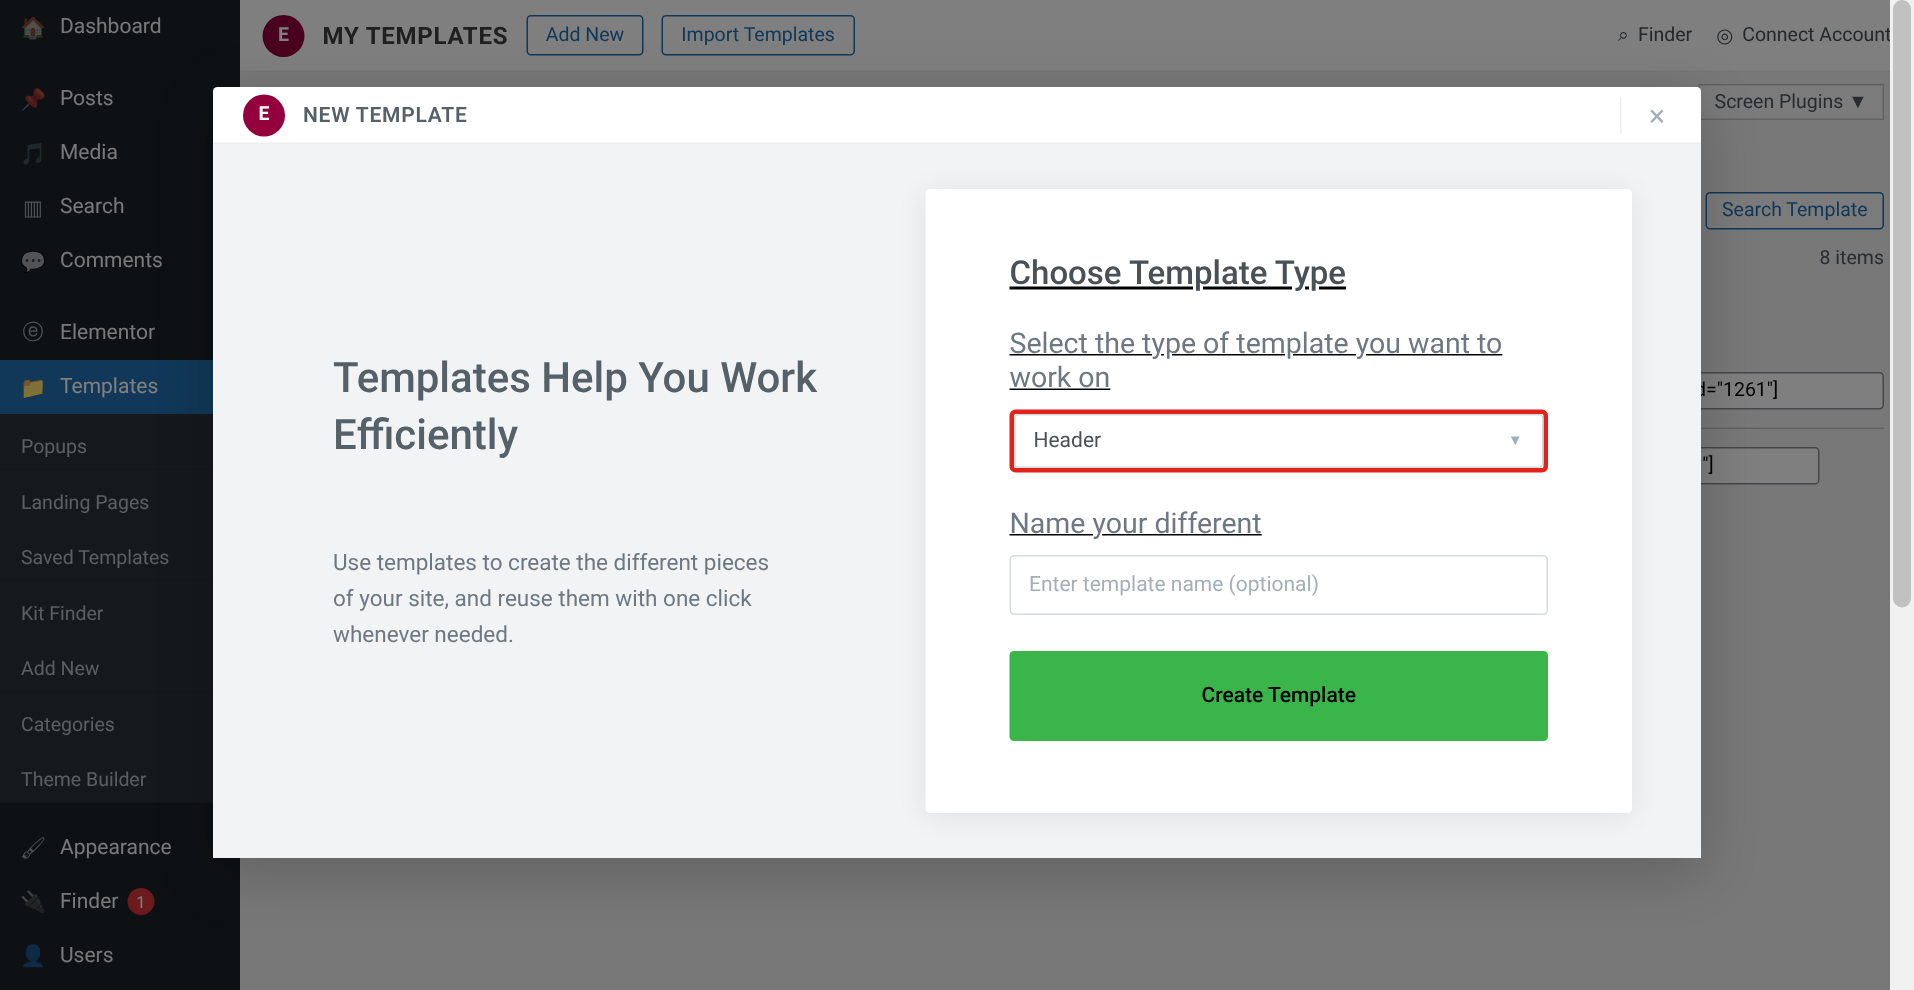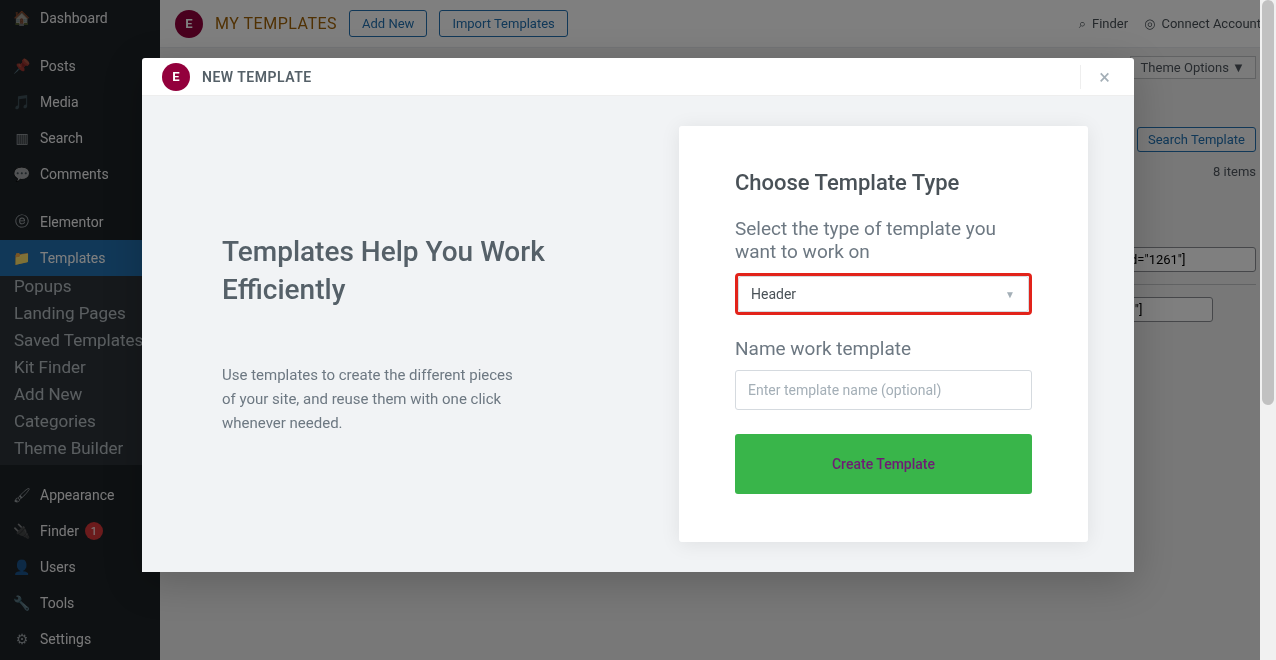--- a/index.html
+++ b/index.html
@@ -1,26 +1,26 @@
 <!DOCTYPE html>
 <html><head>
 <meta charset="utf-8">
 <style>
   * { box-sizing: border-box; margin: 0; padding: 0; font-family: -apple-system, BlinkMacSystemFont, "Segoe UI", Roboto, sans-serif; }
   body { width: 1276px; height: 660px; overflow: hidden; background: #f0f0f1; position: relative; }
   .sidebar { position: absolute; left: 0; top: 0; width: 160px; height: 100%; background: #1d2327; color: #fff; font-size: 14px; }
   .sidebar-item { display: flex; align-items: center; padding: 8px 12px; color: #f0f0f1; cursor: pointer; }
   .sidebar-item.active { background: #2271b1; color: #fff; }
   .sidebar-item svg, .sidebar-item .ico { width: 20px; height: 20px; margin-right: 8px; fill: rgba(240,246,252,0.6); color: rgba(240,246,252,0.6); flex-shrink: 0; display:flex; align-items:center; justify-content:center; font-size: 14px;}
-  .sidebar-sub { padding: 0 12px 7px 14px; color: rgba(240,246,252,0.7); font-size: 17px; cursor: pointer; background:#2c3338; }
+  .sidebar-sub { padding: 15px 12px 7px 14px; color: rgba(240,246,252,0.7); font-size: 13px; cursor: pointer; background:#2c3338; }
   .plugin-badge { background:#d63638; color:#fff; border-radius:50%; width:18px; height:18px; display:inline-flex; align-items:center; justify-content:center; font-size:11px; margin-left:6px; }
   .main { position:absolute; left:160px; top:0; right:0; bottom:0; }
   .topbar { height:48px; background:#fff; border-bottom:1px solid #e6e9ec; display:flex; align-items:center; padding:0 15px; gap:12px; }
   .e-logo { width:28px; height:28px; border-radius:50%; background:#93003c; color:#fff; display:flex; align-items:center; justify-content:center; font-weight:bold; font-size:13px; }
-  .topbar-title { font-weight:400; color:#a16207; letter-spacing:0.5px; }
+  .topbar-title { font-weight:700; color:#404040; letter-spacing:0.5px; }
   .topbar-btn { border:1px solid #2271b1; color:#2271b1; background:transparent; padding:5px 12px; border-radius:3px; font-size:13px; cursor:pointer; }
   .topbar-right { margin-left:auto; display:flex; align-items:center; gap:16px; color:#495157; font-size:13px; }
   .tb-action { display:flex; align-items:center; gap:6px; cursor:pointer; }
   .content { padding:0 20px; }
   .screen-opts { display:flex; justify-content:flex-end; padding:8px 0; }
   .screen-opts-btn { border:1px solid #c3c4c7; background:#f6f7f7; padding:3px 10px; font-size:13px; cursor:pointer; color:#50575e; }
   .search-row { display:flex; justify-content:flex-end; padding:40px 0 8px 0; }
   .s-btn { border:1px solid #2271b1; color:#2271b1; background:#f6f7f7; padding:4px 10px; border-radius:3px; font-size:13px; cursor:pointer; }
   .items-count { text-align:right; font-size:13px; color:#50575e; padding:4px 0 8px 0; }
   .shortcode-cell input { width:258px; padding:4px 8px; border:1px solid #8c8f94; border-radius:3px; font-size:13px; background:#fff; }
@@ -37,30 +37,30 @@
   .draft { color:#646970; font-weight:normal; }
   .overlay { position:absolute; inset:0; background:rgba(0,0,0,0.5); }
   .modal { position:absolute; left:142px; top:58px; width:992px; height:514px; background:#fff; border-radius:3px; box-shadow:0 10px 40px rgba(0,0,0,0.2); display:flex; flex-direction:column; }
   .modal-header { height:50px; display:flex; align-items:center; padding:0 20px; border-bottom:1px solid #eee; }
   .modal-title-txt { font-weight:600; color:#556068; letter-spacing:0.5px; font-size:14px; }
   .modal-close { margin-left:auto; color:#a4afb7; font-size:20px; cursor:pointer; padding:0 4px; border-left:1px solid #eee; padding-left:18px; }
   .modal-body { flex:1; background:#f1f3f5; display:flex; align-items:stretch; padding:0; }
   .mb-left { flex:1; display:flex; flex-direction:column; justify-content:center; padding:40px 60px 40px 80px;gap:32px; }
   .mb-left h2 { font-size:28px; font-weight:500; color:#556068; line-height:1.35; margin-bottom:22px; }
   .mb-left p { font-size:15px; color:#6d7882; line-height:1.6; max-width:300px; }
-  .mb-right { width:455px; display:flex; align-items:center; justify-content:center; padding:30px 46px 30px 0; }
+  .mb-right { width:517px; display:flex; align-items:center; justify-content:center; padding:30px 46px 30px 0;text-decoration:underline; }
   .card { background:#fff; width:100%; border-radius:3px; box-shadow:0 2px 20px rgba(0,0,0,0.08); padding:44px 56px 48px 56px; }
   .card h3 { font-size:22px; font-weight:500; color:#495157; margin-bottom:22px; }
   .card-label { font-size:19px; color:#6d7882; margin-bottom:10px; display:block; }
   .select-wrap { position:relative; border:3px solid #e2231a; border-radius:4px; margin-bottom:22px; }
   .card select { width:100%; padding:9px 12px; border:1px solid #d5dadf; border-radius:3px; font-size:14px; color:#495157; background:#fff; appearance:none; cursor:pointer; }
   .select-caret { position:absolute; right:14px; top:50%; transform:translateY(-50%); pointer-events:none; color:#a4afb7; font-size:10px; }
   .card input[type=text] { width:100%; padding:11px 12px; border:1px solid #d5dadf; border-radius:3px; font-size:14px; color:#495157; margin-bottom:24px; }
   .card input::placeholder { color:#a4afb7; }
-  .create-btn { width:100%; padding:22px; background:#39b54a; color:#701a75; border:none; border-radius:3px; font-size:14px; font-weight:500; cursor:pointer; }
+  .create-btn { width:100%; padding:22px; background:#39b54a; color:#000000; border:none; border-radius:3px; font-size:14px; font-weight:500; cursor:pointer; }
   .scrollbar { position:absolute; right:0; top:0; width:16px; height:100%; background:#f1f1f1; }
   .scrollbar-thumb { position:absolute; right:2px; top:0; width:12px; height:405px; background:#c1c1c1; border-radius:6px; }
 </style>
 </head>
 <body>
 
 <div class="sidebar">
   <div class="sidebar-item">
       <span class="ico">🏠</span>
       <span>Dashboard</span>
@@ -134,21 +134,21 @@
           <span>Finder</span>
         </div>
       <div class="tb-action">
           <span>◎</span>
           <span>Connect Account</span>
         </div>
     </div>
   </div>
   <div class="content">
     <div class="screen-opts">
-        <button class="screen-opts-btn">Theme Options ▼</button>
+        <button class="screen-opts-btn">Screen Plugins ▼</button>
       </div>
     <div class="search-row">
       <button class="screen-opts-btn" style="margin-right:auto;border-radius:3px;">Search Results</button>
       <button class="s-btn">Search Template</button>
     </div>
     <div class="items-count">8 items</div>
     <div style="display:flex;justify-content:flex-end;padding:60px 0 12px 0;">
       <span class="shortcode-cell"><input type="text" readonly="" value="[elementor-template id=&quot;1261&quot;]" style=""></span>
     </div>
     <div class="table-row">
@@ -180,21 +180,21 @@
     <div class="mb-right">
       <div class="card">
         <h3>Choose Template Type</h3>
         <label class="card-label">Select the type of template you want to work on</label>
         <div class="select-wrap">
           <select>
             <option>Header</option>
           </select>
           <span class="select-caret">▼</span>
         </div>
-        <label class="card-label">Name work template</label>
+        <label class="card-label">Name your different</label>
         <input type="text" placeholder="Enter template name (optional)" style="">
         <button class="create-btn">Create Template</button>
       </div>
     </div>
   </div>
 </div>
 
 <div class="scrollbar">
   <div class="scrollbar-thumb"></div>
 </div>

